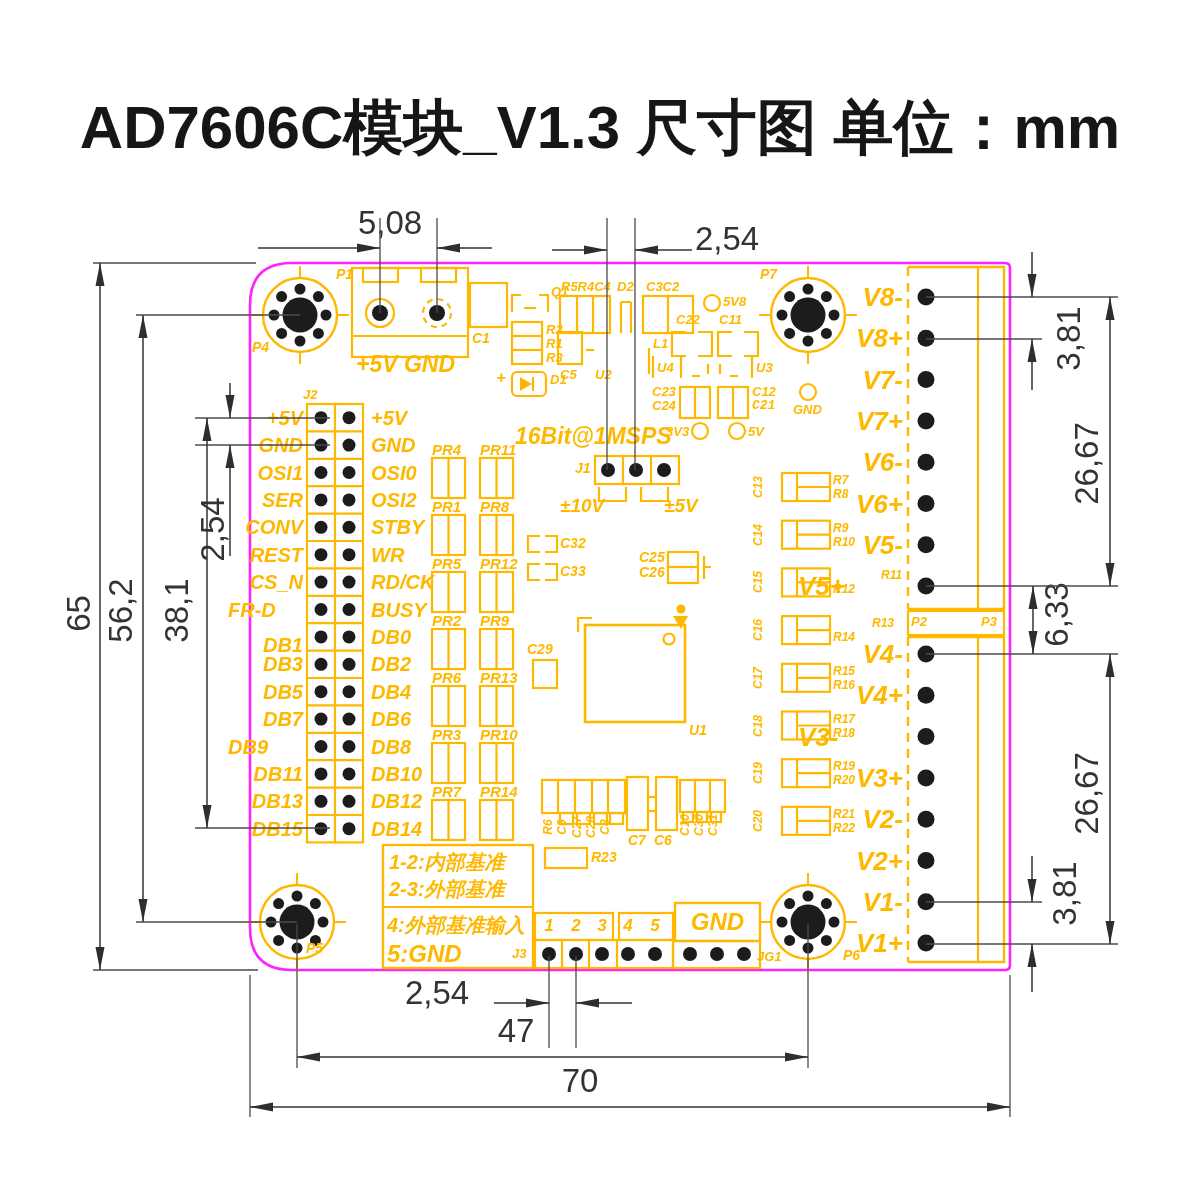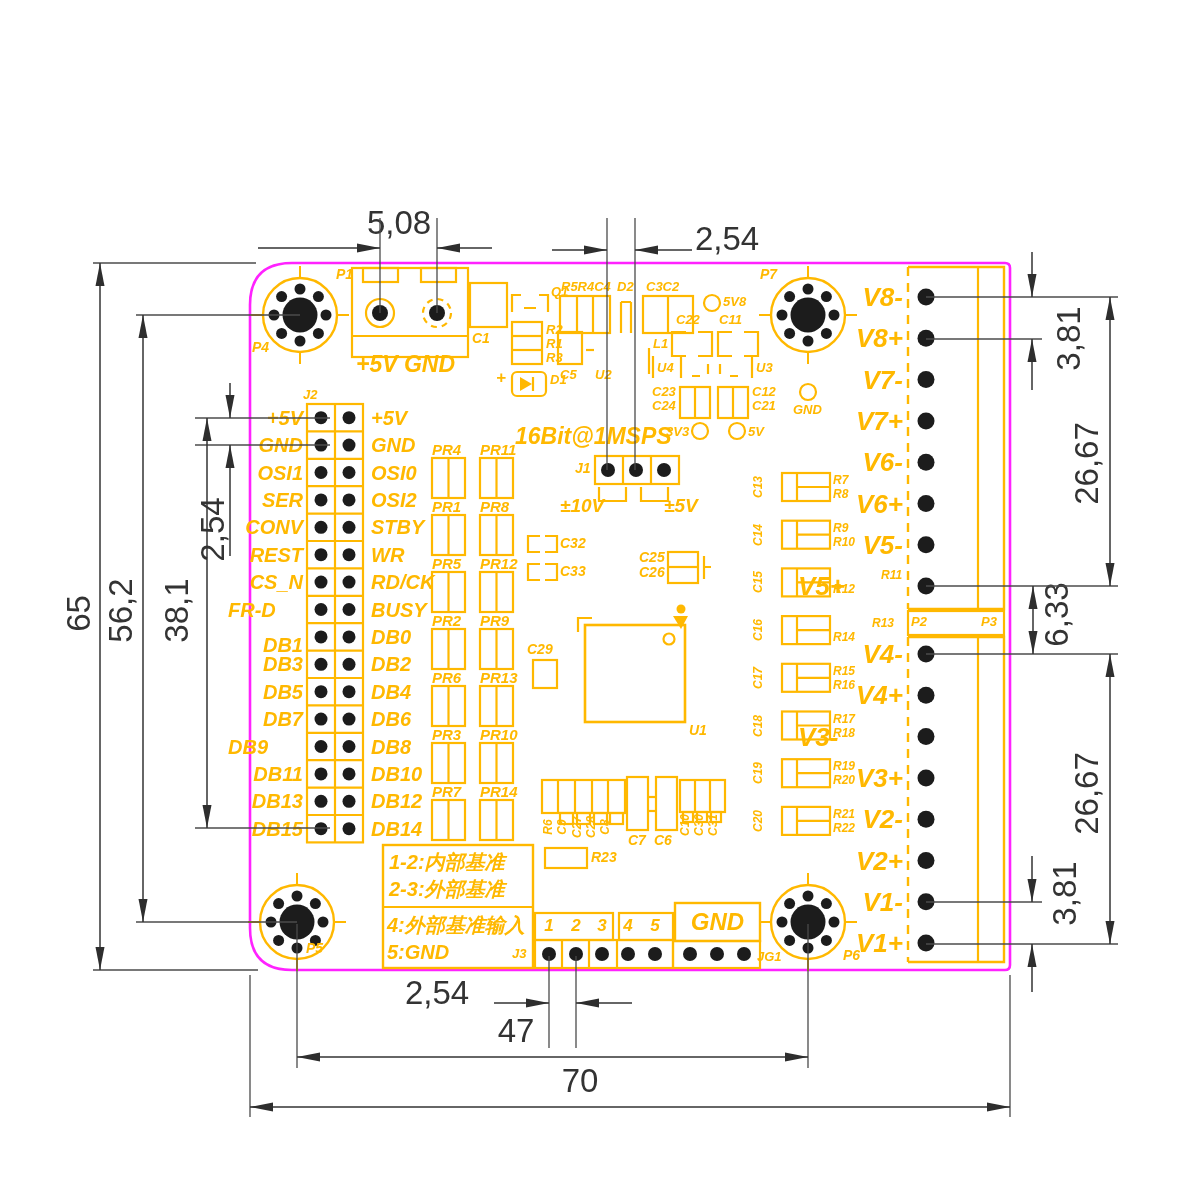--- a/index.html
+++ b/index.html
@@ -326,22 +326,23 @@
         <circle cx="926" cy="943.0999999999999" r="8.5" fill="#1c1c1c"></circle>
         <circle cx="549" cy="954" r="7" fill="#1c1c1c"></circle>
         <circle cx="576" cy="954" r="7" fill="#1c1c1c"></circle>
         <circle cx="602" cy="954" r="7" fill="#1c1c1c"></circle>
         <circle cx="628" cy="954" r="7" fill="#1c1c1c"></circle>
         <circle cx="655" cy="954" r="7" fill="#1c1c1c"></circle>
       </g>
   </svg>
 
   <div id="labels">
-
-    <div class="dim" style="left:339px;top:206px;width:120px;">5,08</div>
+    <div class="title" style="left:40px;top:92px;width:1120px;">AD7606C模块_V1.3 尺寸图 单位：mm</div>
+
+    <div class="dim" style="left:330px;top:206px;width:120px;">5,08</div>
     <div class="dim" style="left:667px;top:222px;width:120px;">2,54</div>
     <div class="dim rot" style="left:18px;top:597px;width:120px;">65</div>
     <div class="dim rot" style="left:60px;top:594px;width:120px;">56,2</div>
     <div class="dim rot" style="left:116px;top:594px;width:120px;">38,1</div>
     <div class="dim rot" style="left:152px;top:513px;width:120px;">2,54</div>
     <div class="dim rot" style="left:1008px;top:322px;width:120px;">3,81</div>
     <div class="dim rot" style="left:1026px;top:447px;width:120px;">26,67</div>
     <div class="dim rot" style="left:996px;top:598px;width:120px;">6,33</div>
     <div class="dim rot" style="left:1026px;top:777px;width:120px;">26,67</div>
     <div class="dim rot" style="left:1004px;top:877px;width:120px;">3,81</div>
@@ -373,21 +374,21 @@
     <div class="lbl" style="left:595px;top:368px;font-size:13px;">U2</div>
     <div class="lbl" style="left:560px;top:368px;font-size:13px;">C5</div>
     <div class="lbl" style="left:550px;top:373px;font-size:13px;">D1</div>
     <div class="lbl" style="left:496px;top:369px;font-size:17px;">+</div>
     <div class="lbl" style="left:546px;top:323px;font-size:13px;">R2</div>
     <div class="lbl" style="left:546px;top:337px;font-size:13px;">R1</div>
     <div class="lbl" style="left:546px;top:351px;font-size:13px;">R3</div>
     <div class="lbl" style="left:652px;top:385px;font-size:13px;">C23</div>
     <div class="lbl" style="left:652px;top:399px;font-size:13px;">C24</div>
     <div class="lbl" style="left:752px;top:385px;font-size:13px;">C12</div>
-    <div class="lbl" style="left:752px;top:399px;font-size:13px;">C21</div>
+    <div class="lbl" style="left:752px;top:399px;font-size:13px;font-family:Liberation Mono, monospace;">C21</div>
     <div class="lbl" style="left:666px;top:425px;font-size:13px;">3V3</div>
     <div class="lbl" style="left:748px;top:425px;font-size:13px;">5V</div>
     <div class="lbl" style="left:793px;top:403px;font-size:13px;">GND</div>
 
     <div class="lbl" style="left:515px;top:425px;font-size:23px;">16Bit@1MSPS</div>
 
     <div class="lbl" style="left:575px;top:461px;font-size:14px;">J1</div>
     <div class="lbl" style="left:560px;top:496px;font-size:19px;">±10V</div>
     <div class="lbl" style="left:664px;top:496px;font-size:19px;">±5V</div>
 
@@ -397,21 +398,21 @@
     <div class="lbl" style="left:639px;top:565px;font-size:14px;">C26</div>
     <div class="lbl" style="left:527px;top:642px;font-size:14px;">C29</div>
     <div class="lbl" style="left:689px;top:723px;font-size:14px;">U1</div>
     <div class="lbl" style="left:591px;top:850px;font-size:14px;">R23</div>
     <div class="lbl" style="left:628px;top:833px;font-size:14px;">C7</div>
     <div class="lbl" style="left:654px;top:833px;font-size:14px;">C6</div>
 
     <div class="lbl" style="left:389px;top:852px;font-size:20px;">1-2:内部基准</div>
     <div class="lbl" style="left:389px;top:879px;font-size:20px;">2-3:外部基准</div>
     <div class="lbl" style="left:387px;top:915px;font-size:20px;">4:外部基准输入</div>
-    <div class="lbl" style="left:387px;top:942px;font-size:20px;">5:GND</div>
+    <div class="lbl" style="left:387px;top:942px;font-size:24px;">5:GND</div>
     <div class="lbl" style="left:512px;top:947px;font-size:13px;">J3</div>
 
     <div class="lbl ctr" style="left:675px;top:910px;width:85px;font-size:24px;">GND</div>
     <div class="lbl" style="left:757px;top:950px;font-size:13px;">JG1</div>
   <div class="lbl" style="left:228px;top:407.7px;width:75px;text-align:right;font-size:20px;">+5V</div>
       <div class="lbl" style="left:371px;top:407.7px;font-size:20px;">+5V</div>
       <div class="lbl" style="left:228px;top:435.09999999999997px;width:75px;text-align:right;font-size:20px;">GND</div>
       <div class="lbl" style="left:371px;top:435.09999999999997px;font-size:20px;">GND</div>
       <div class="lbl" style="left:228px;top:462.5px;width:75px;text-align:right;font-size:20px;">OSI1</div>
       <div class="lbl" style="left:371px;top:462.5px;font-size:20px;">OSI0</div>

